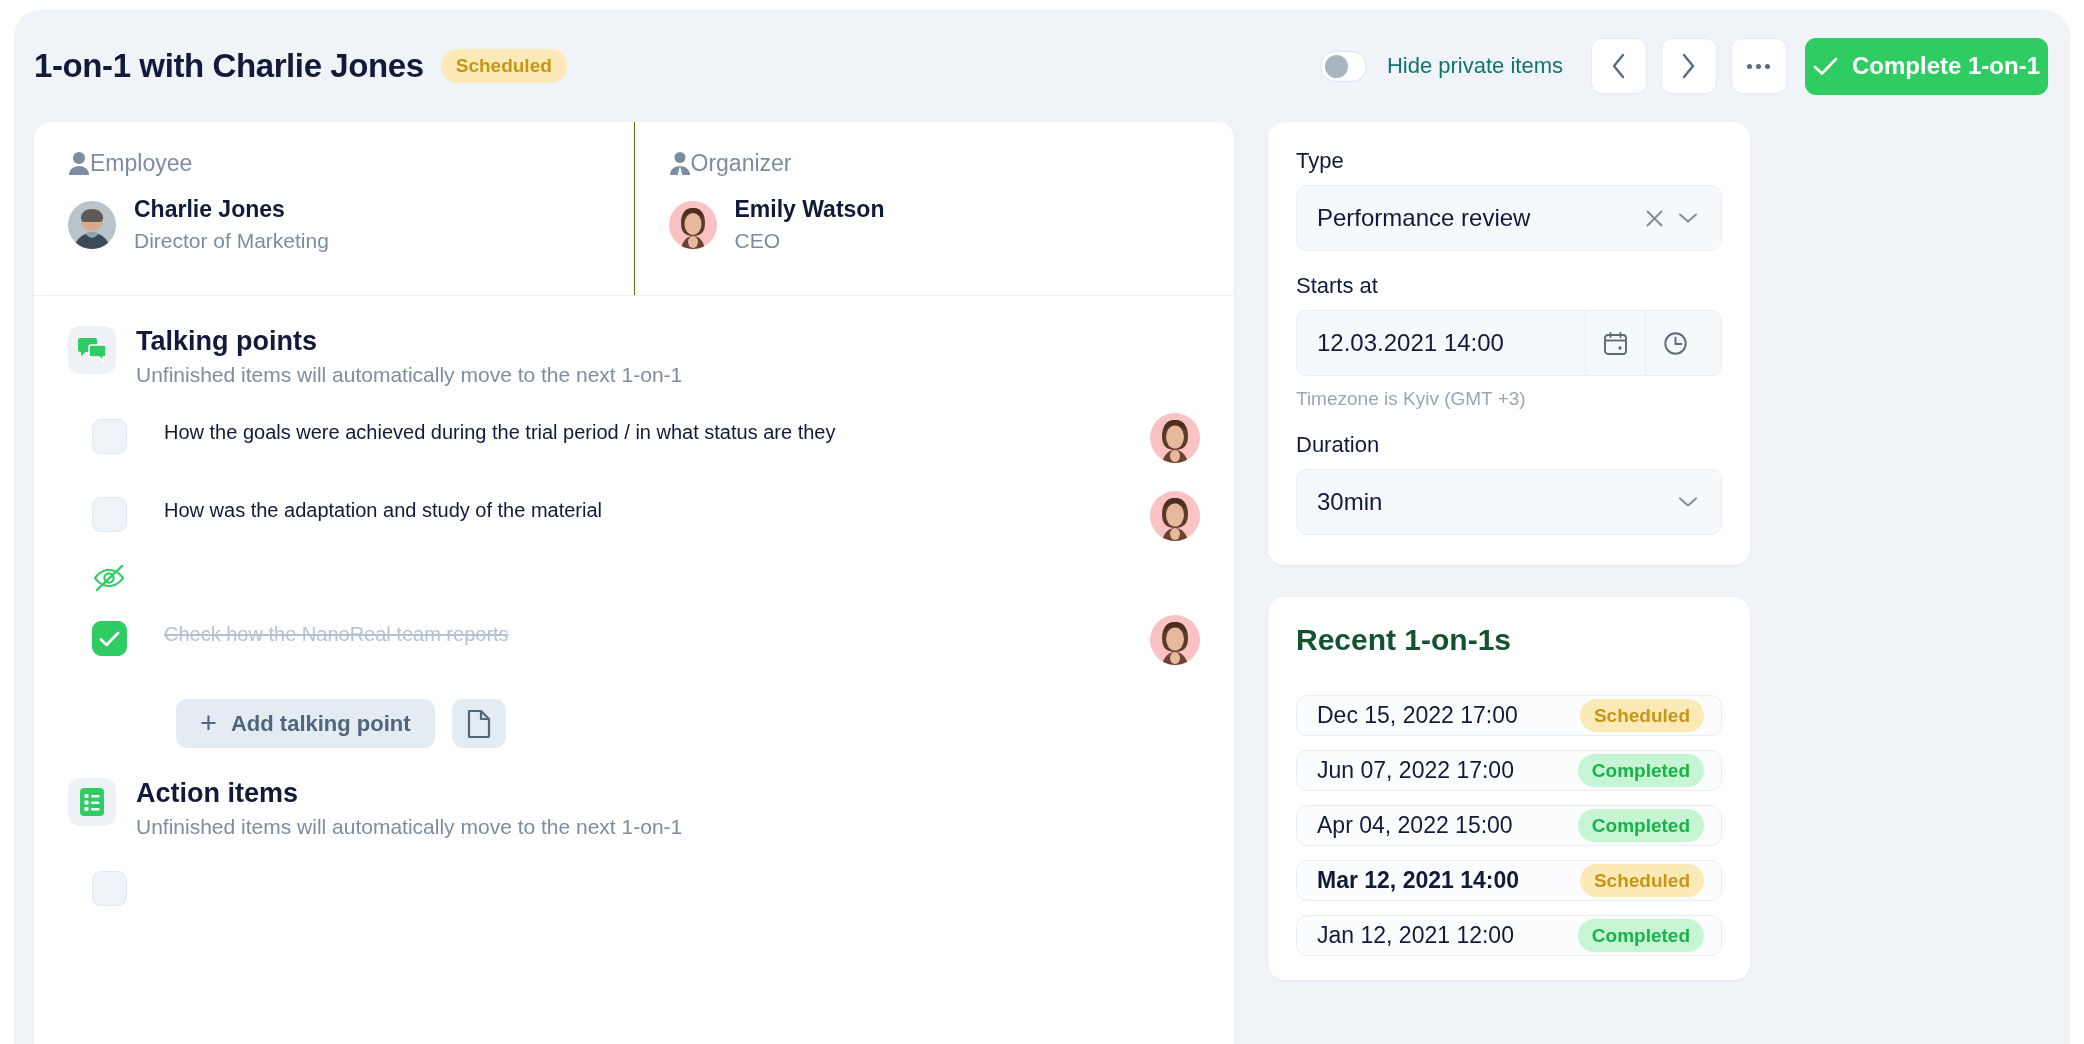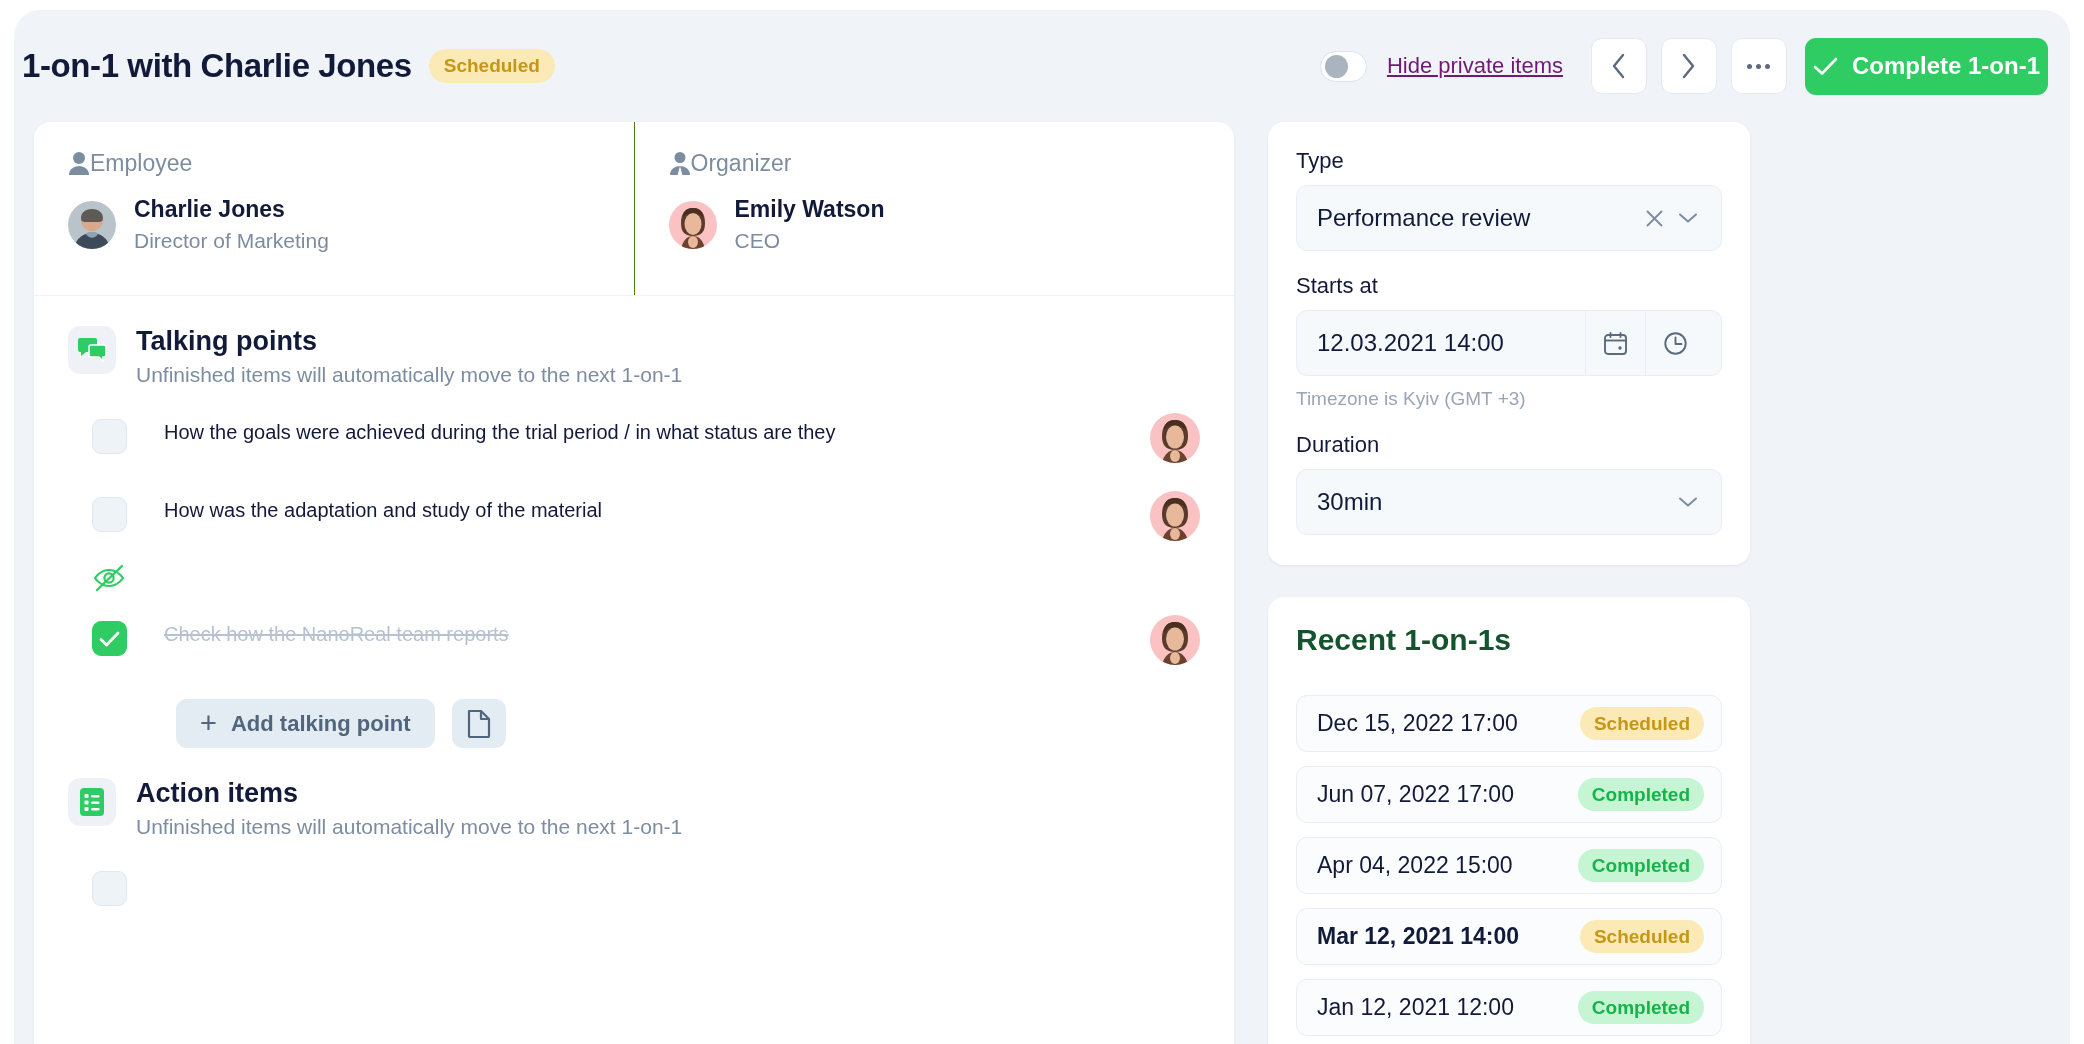--- a/index.html
+++ b/index.html
@@ -23,21 +23,21 @@
     position: absolute;
     left: 0; top: 0;
     width: 2056px; height: 112px;
     display: flex;
     align-items: center;
   }
   .header-left {
     display: flex;
     align-items: center;
     gap: 17px;
-    margin-left: 8px;
+    margin-left: 20px;
   }
   .page-title {
     font-size: 33px;
     font-weight: bold;
     color: #121a3a;
     letter-spacing: -0.4px;
     white-space: nowrap;
   }
   .pill {
     display: inline-flex;
@@ -70,23 +70,22 @@
   .toggle .knob {
     position: absolute;
     left: 4px; top: 3px;
     width: 23px; height: 23px;
     border-radius: 50%;
     background: #a9b4bf;
   }
   .toggle-label {
     margin-left: 20px;
     font-size: 22px;
-    color: #701a75;
-    white-space: nowrap;
-    text-decoration: underline;
+    color: #0f766e;
+    white-space: nowrap;
   }
   .icon-btn {
     width: 56px; height: 56px;
     background: #ffffff;
     border: 1px solid #e3eaf2;
     border-radius: 11px;
     display: flex;
     align-items: center;
     justify-content: center;
     flex: none;
@@ -323,21 +322,21 @@
   .mt-field { margin-top: 22px; }
 
   .panel-2 { margin-top: 32px; padding-bottom: 10px; }
   .panel-title {
     font-size: 30px;
     font-weight: bold;
     color: #14532d;
     margin-bottom: 38px;
   }
   .recent-item {
-    height: 57px;
+    height: 41px;
     background: #fafcfe;
     border: 1px solid #e7eef5;
     border-radius: 11px;
     display: flex;
     align-items: center;
     padding: 0 17px 0 20px;
     margin-bottom: 14px;
   }
   .recent-date {
     flex: 1;

